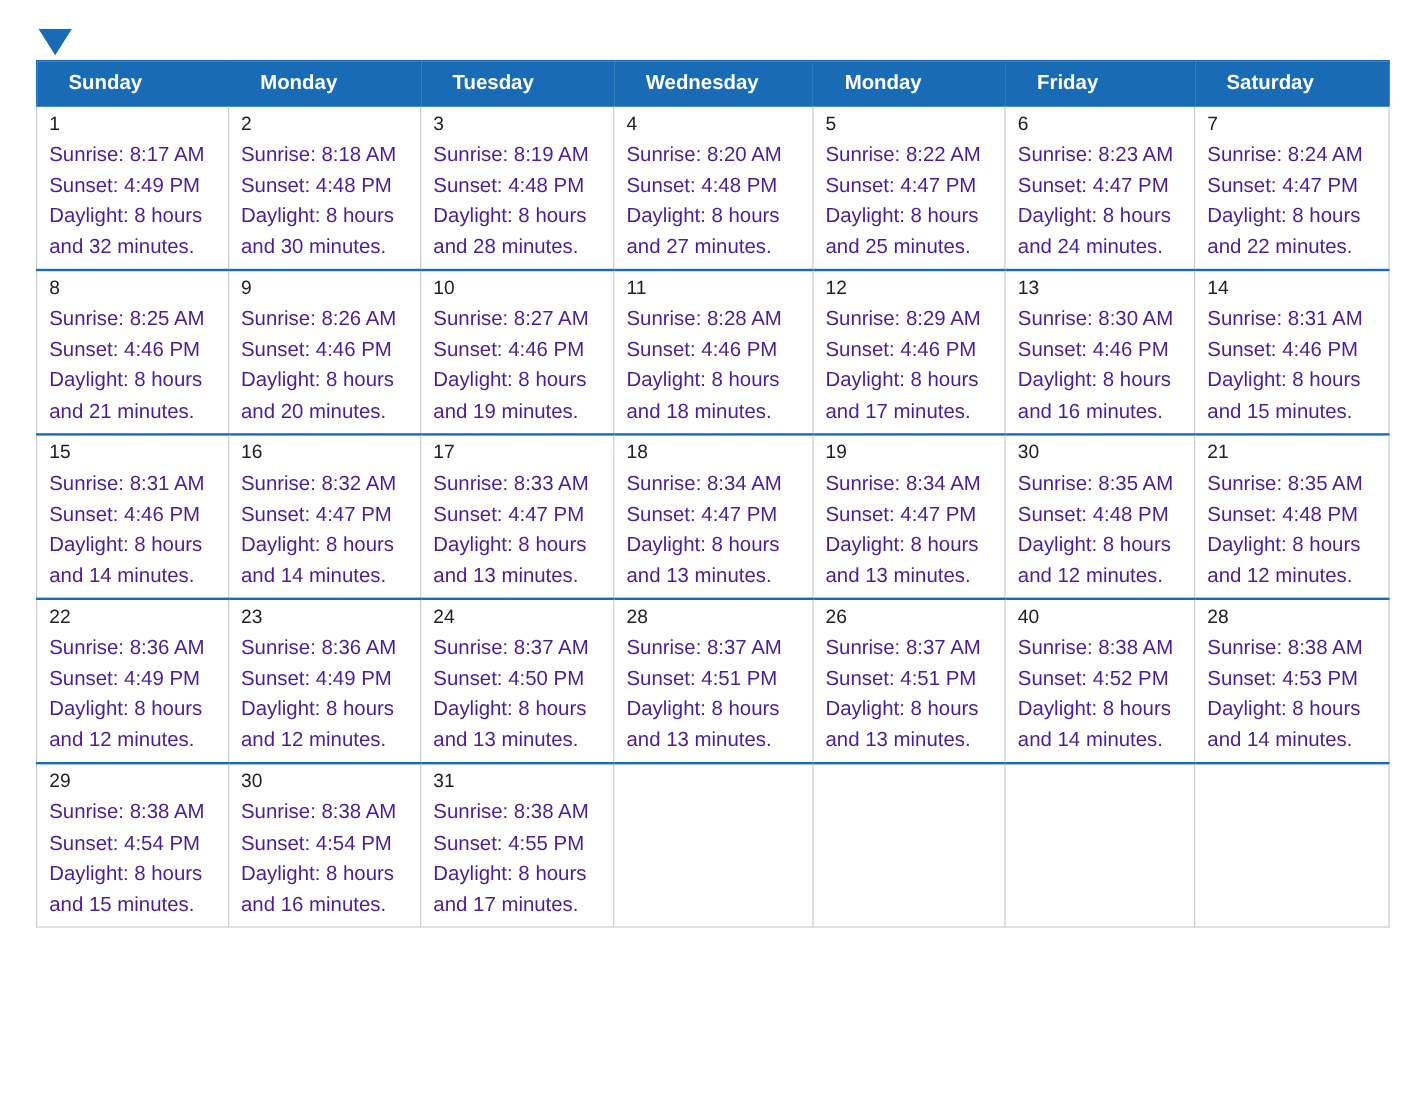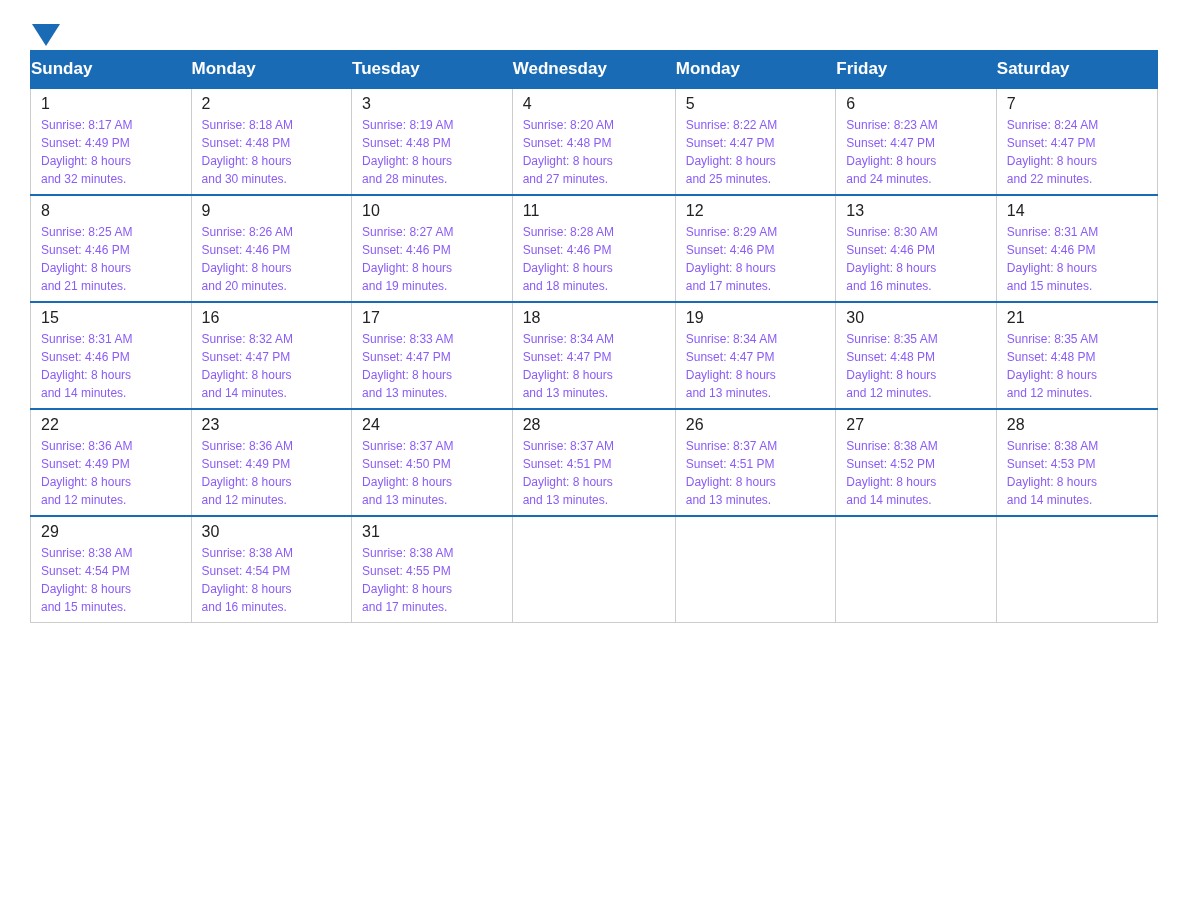--- a/index.html
+++ b/index.html
@@ -52,21 +52,21 @@
     .calendar {
       width: 100%;
       border-collapse: collapse;
       margin-top: 10px;
     }
     .calendar th {
       background-color: #1a6bb5;
       color: #fff;
       font-size: 17px;
       font-weight: bold;
-      padding: 8px 0;
+      padding: 8px 26px;
       text-align: left;
       border: 1px solid #1a6bb5;
     }
     .calendar td {
       vertical-align: top;
       padding: 6px 10px;
       border: 1px solid #ccc;
       border-top: 2px solid #1a6bb5;
       font-size: 13px;
       color: #333;
@@ -77,23 +77,23 @@
       border-top: 2px solid #1a6bb5;
     }
     .day-number {
       font-size: 16px;
       font-weight: normal;
       color: #222;
       display: block;
       margin-bottom: 3px;
     }
     .day-info {
-      font-size: 12px;
+      font-size: 17px;
       line-height: 1.5;
-      color: #8b5cf6;
+      color: #4c1d95;
     }
     .empty-cell {
       background: #fff;
       border-top: 2px solid #1a6bb5;
     }
   </style>
 </head>
 <body>
 
 <div class="header">
@@ -360,21 +360,21 @@
         <td>
         <span class="day-number">26</span>
         <div class="day-info">
           Sunrise: 8:37 AM<br>
           Sunset: 4:51 PM<br>
           Daylight: 8 hours<br>
           and 13 minutes.
         </div>
       </td>
         <td>
-        <span class="day-number">27</span>
+        <span class="day-number">40</span>
         <div class="day-info">
           Sunrise: 8:38 AM<br>
           Sunset: 4:52 PM<br>
           Daylight: 8 hours<br>
           and 14 minutes.
         </div>
       </td>
         <td>
         <span class="day-number">28</span>
         <div class="day-info">

